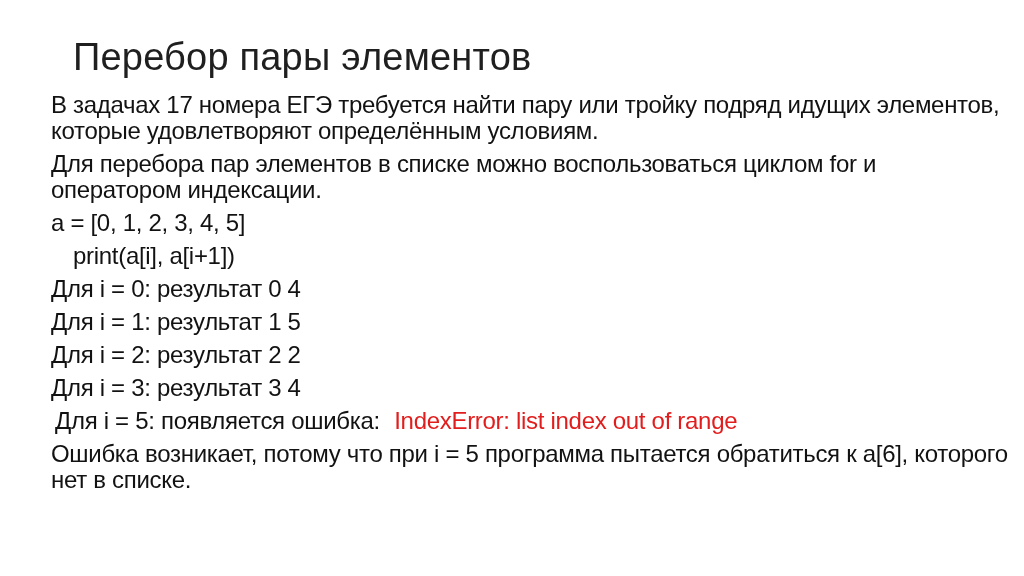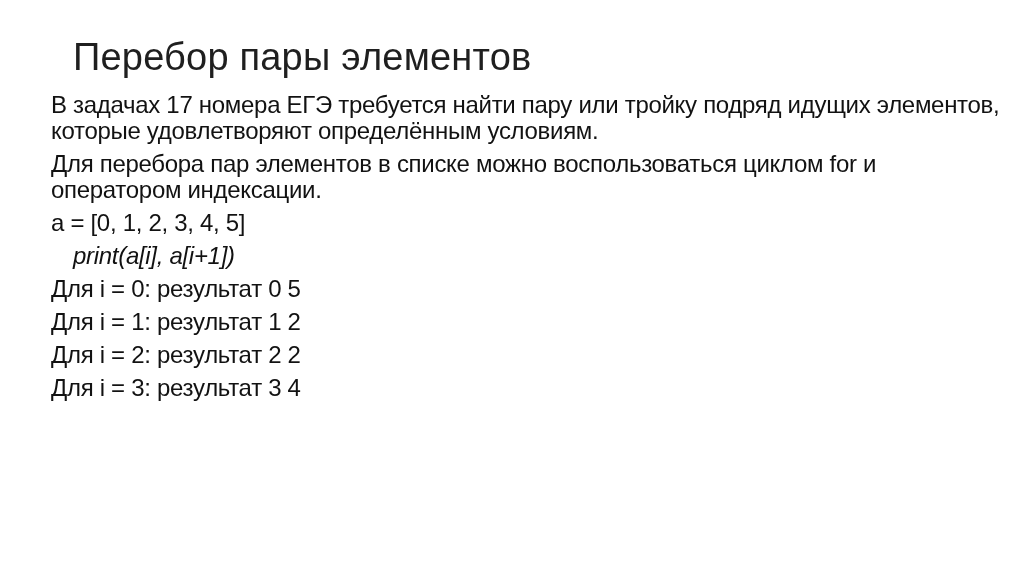--- a/index.html
+++ b/index.html
@@ -25,31 +25,33 @@
   .content {
     position: absolute;
     left: 35px; top: 76px;
     width: 958px;
     font-size: 24px;
     line-height: 26px;
     letter-spacing: -0.3px;
     color: #121212;
   }
   .para { margin: 0 0 7px 0; }
-  .indent { padding-left: 22px; font-style: italic; }
+  .indent { padding-left: 22px; }
   .error { color: #e21d1d; }
 </style>
 </head>
 <body>
 
 <div class="slide">
   <h1 class="title">Перебор пары элементов</h1>
   <div class="content">
     <p class="para">В задачах 17 номера ЕГЭ требуется найти пару или тройку подряд идущих элементов, которые удовлетворяют определённым условиям.</p>
     <p class="para">Для перебора пар элементов в списке можно воспользоваться циклом for и оператором индексации.</p>
     <p class="para">a = [0, 1, 2, 3, 4, 5]</p>
     <p class="para indent">print(a[i], a[i+1])</p>
-    <p class="para">Для i = 0: результат 0 5</p>
-    <p class="para">Для i = 1: результат 1 2</p>
+    <p class="para">Для i = 0: результат 0 4</p>
+    <p class="para">Для i = 1: результат 1 5</p>
     <p class="para">Для i = 2: результат 2 2</p>
     <p class="para">Для i = 3: результат 3 4</p>
+    <p class="para"><span>Для i = 5: появляется ошибка: </span><span class="error">IndexError: list index out of range</span></p>
+    <p class="para">Ошибка возникает, потому что при i = 5 программа пытается обратиться к a[6], которого нет в списке.</p>
   </div>
 </div>
 
 </body></html>

